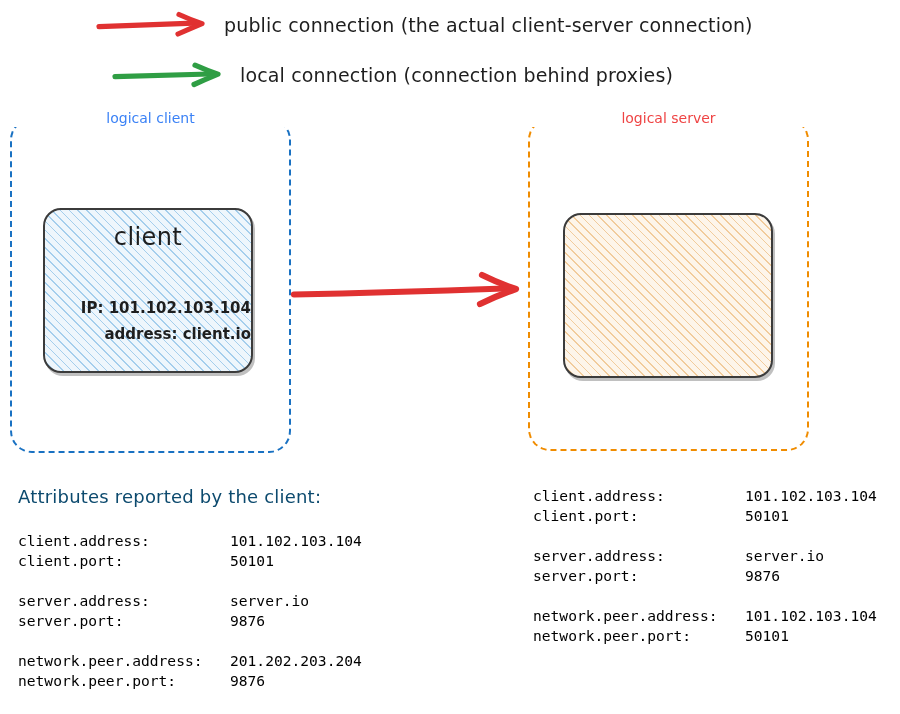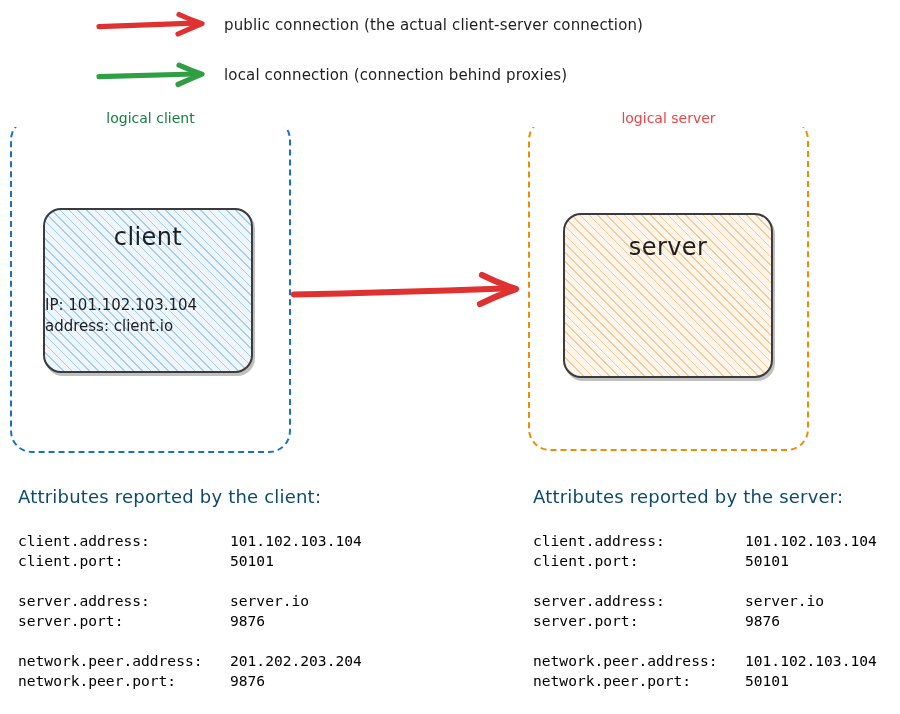--- a/index.html
+++ b/index.html
@@ -17,31 +17,31 @@
   }
 
   
   .legend-row {
     position: absolute;
     height: 34px;
     display: flex;
     align-items: center;
   }
   #legend-row-public { left: 96px; top: 8px; }
-  #legend-row-local  { left: 96px; top: 58px; }
+  #legend-row-local  { left: 112px; top: 58px; }
 
   .legend-arrow {
     width: 112px;
     height: 34px;
     flex: 0 0 112px;
   }
   .legend-label {
     margin-left: 16px;
     font-family: "DejaVu Sans", sans-serif;
-    font-size: 15px;
+    font-size: 19px;
     letter-spacing: .15px;
     color: #1e1e1e;
     white-space: nowrap;
   }
 
   
   .logical-box {
     position: absolute;
     border-style: dashed;
     border-width: 2.4px;
@@ -61,21 +61,21 @@
   .logical-label {
     position: absolute;
     top: -11px;
     left: 0;
     width: 100%;
     text-align: center;
     font-size: 14px;
     background: #ffffff;
     padding: 1px 0;
   }
-  #logical-client-label { color: #15803d; }
+  #logical-client-label { color: #3b82f6; }
   #logical-server-label { color: #ef4444; }
 
   
   .node {
     position: absolute;
     border: 2.2px solid #3b3b3b;
     border-radius: 18px;
     box-sizing: border-box;
     box-shadow: 2px 3px 0 rgba(60,60,60,.32);
     overflow: hidden;
@@ -109,24 +109,25 @@
     font-size: 24px;
     color: #1e1e1e;
     letter-spacing: .4px;
   }
   #client-node .node-title { top: 13px; }
   #server-node .node-title { top: 18px; }
 
   .node-props {
     position: absolute;
     left: 0; width: 100%;
-    text-align: left;
+    text-align: right;
     font-size: 15px;
-    line-height: 21px;
-    color: #1e1e1e;
+    line-height: 26px;
+    color: #1e1e1e;
+    font-weight: bold;
   }
   #client-node .node-props { top: 85px; }
   #server-node .node-props { top: 74px; }
 
   
   #public-connection-arrow {
     position: absolute;
     left: 288px;
     top: 262px;
     width: 240px;
@@ -183,21 +184,20 @@
   <div class="node-title">client</div>
   <div class="node-props" style="white-space:pre;">IP: 101.102.103.104
 address: client.io</div>
 </div>
 
 <div class="logical-box" id="logical-server-box">
   <div class="logical-label" id="logical-server-label">logical server</div>
 </div>
 
 <div class="node" id="server-node">
-  <div class="node-title">server</div>
 </div>
 
 <svg id="public-connection-arrow" viewBox="0 0 240 60">
   <path d="M6 32.5 Q100 30.5 216 26.5" stroke="#e03131" stroke-width="6.2" fill="none" stroke-linecap="round"></path>
   <path d="M194 13 Q210 21 228 27 Q208 34 192 42" stroke="#e03131" stroke-width="6.2" fill="none" stroke-linecap="round" stroke-linejoin="round"></path>
 </svg>
 
 <div class="attr-panel" id="client-attrs">
   <div class="attr-heading">Attributes reported by the client:</div>
   <table class="attr-table">
@@ -230,21 +230,20 @@
         </tr>
         <tr>
           <td class="attr-key">network.peer.port:</td>
           <td class="attr-value">9876</td>
         </tr>
       </tbody>
   </table>
 </div>
 
 <div class="attr-panel" id="server-attrs">
-  <div class="attr-heading">Attributes reported by the server:</div>
   <table class="attr-table">
     <tbody>
         <tr>
           <td class="attr-key">client.address:</td>
           <td class="attr-value">101.102.103.104</td>
         </tr>
         <tr>
           <td class="attr-key">client.port:</td>
           <td class="attr-value">50101</td>
         </tr>

